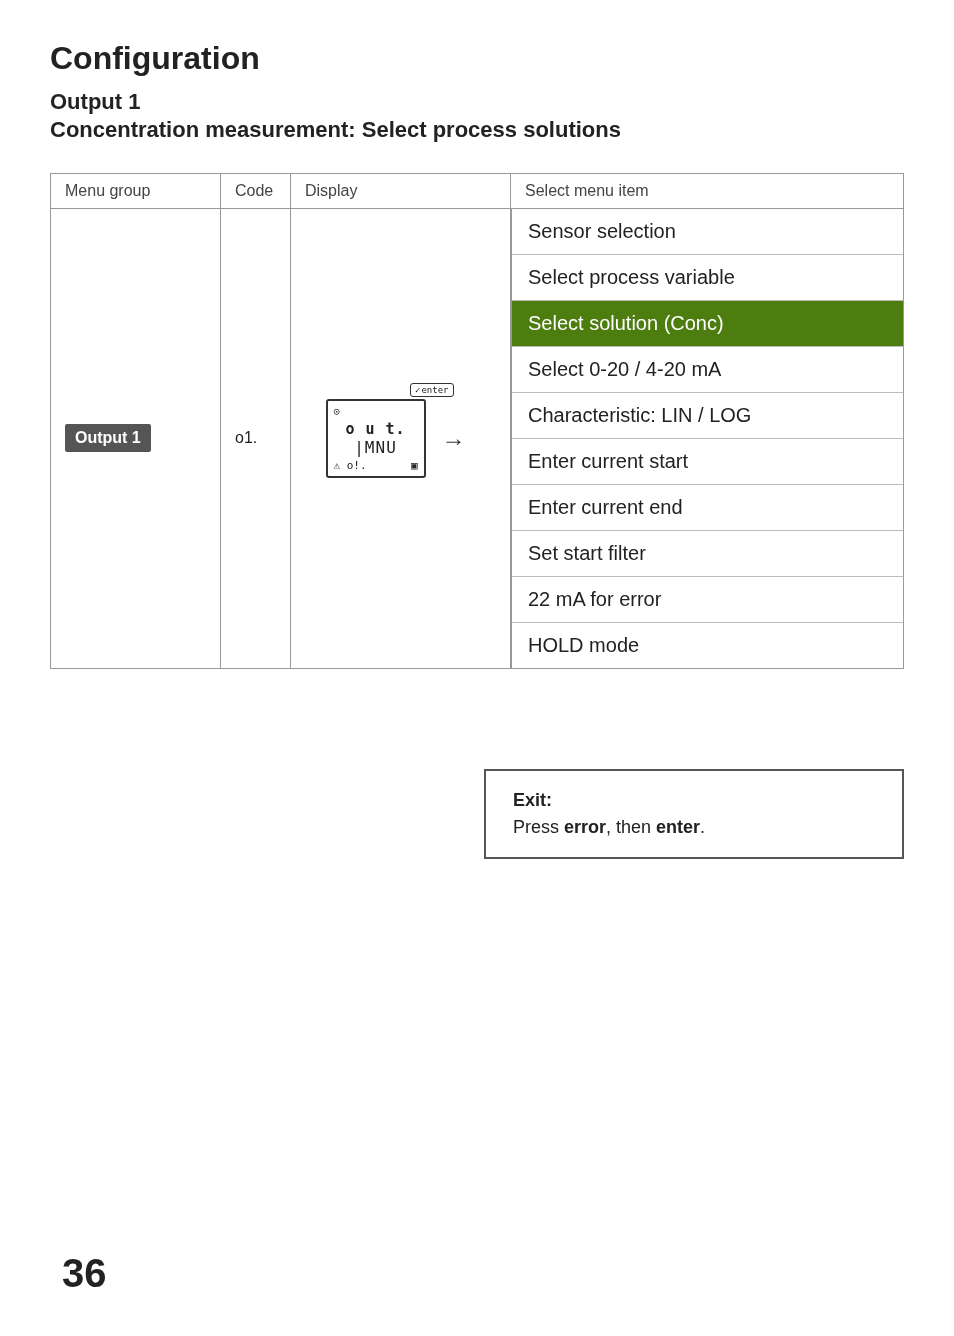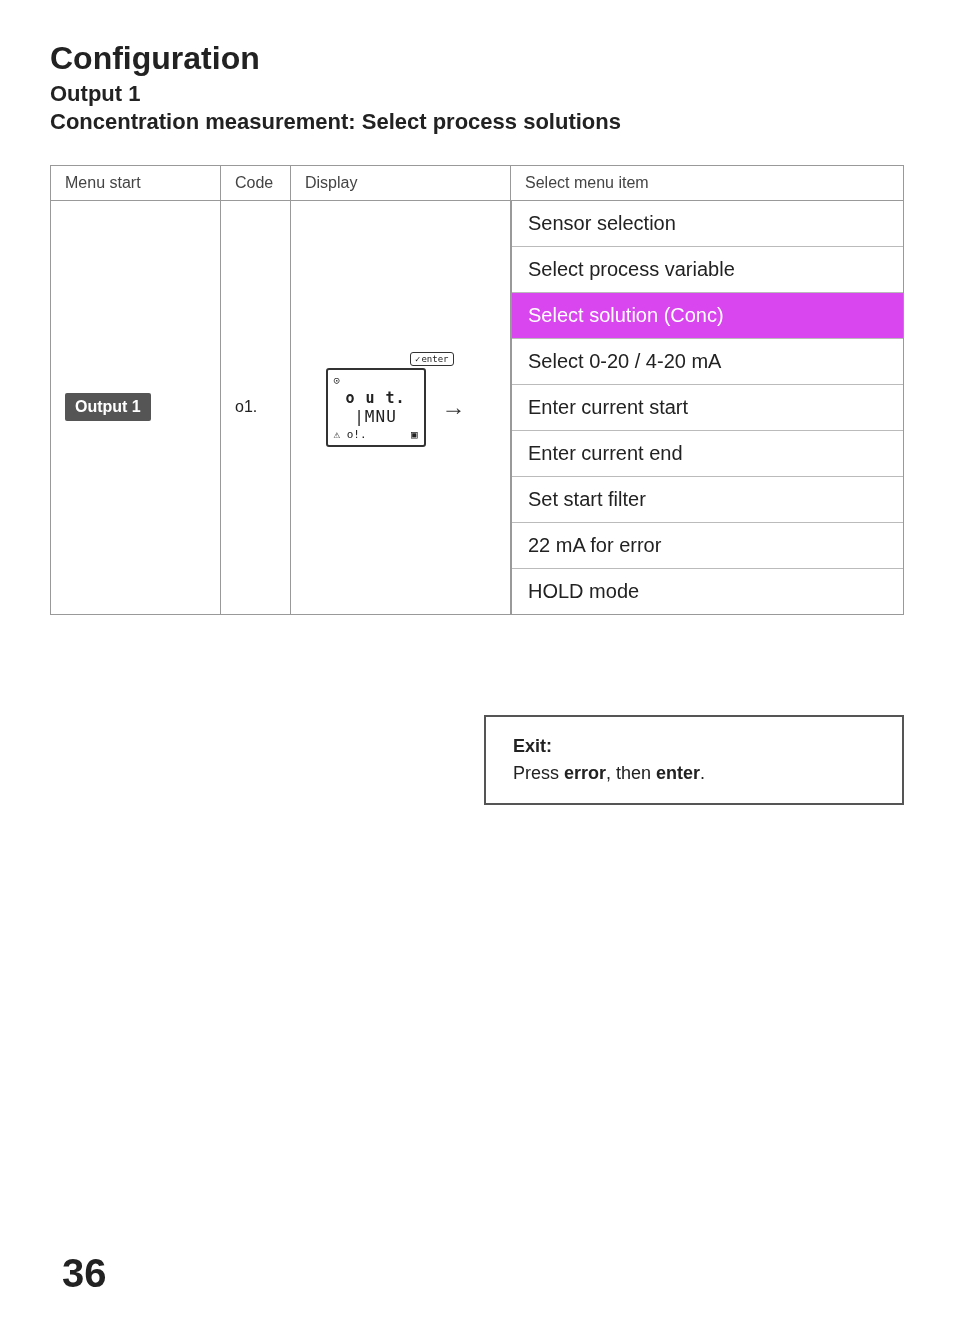--- a/index.html
+++ b/index.html
@@ -9,21 +9,21 @@
       width: 954px;
       min-height: 1336px;
       padding: 40px 50px;
       color: #222;
     }
 
     .page-title {
       font-size: 32px;
       font-weight: 900;
       line-height: 1.15;
-      margin-bottom: 4px;
+      margin-bottom: 12px;
     }
     .page-subtitle {
       font-size: 22px;
       font-weight: 700;
       margin-bottom: 2px;
     }
     .page-subtitle2 {
       font-size: 22px;
       font-weight: 900;
       margin-bottom: 30px;
@@ -149,21 +149,21 @@
       padding: 0;
     }
     .menu-item {
       padding: 11px 16px;
       font-size: 20px;
       border-bottom: 1px solid #bbb;
       color: #222;
     }
     .menu-item:last-child { border-bottom: none; }
     .menu-item.highlighted {
-      background: #d946ef;
+      background: #4d7c0f;
       color: #fff;
     }
 
     
     .exit-box {
       margin-top: 60px;
       margin-left: auto;
       width: 420px;
       border: 2px solid #555;
       padding: 16px 27px;
@@ -189,21 +189,21 @@
 </head>
 <body>
 
 <h1 class="page-title">Configuration</h1>
 <div class="page-subtitle">Output 1</div>
 <div class="page-subtitle2">Concentration measurement: Select process solutions</div>
 
 <div class="main-table">
 
   <div class="header-row">
-    <div class="header-cell col-menu">Menu start</div>
+    <div class="header-cell col-menu">Menu group</div>
     <div class="header-cell col-code">Code</div>
     <div class="header-cell col-display">Display</div>
     <div class="header-cell col-select">Select menu item</div>
   </div>
 
   <div class="data-row">
 
     <div class="data-cell col-menu">
       <span class="output-badge">Output 1</span>
     </div>
@@ -233,20 +233,21 @@
           <span class="arrow-right">→</span>
         </div>
       </div>
     </div>
 
     <div class="right-col menu-items-col">
       <div class="menu-item">Sensor selection</div>
       <div class="menu-item">Select process variable</div>
       <div class="menu-item highlighted">Select solution (Conc)</div>
       <div class="menu-item">Select 0-20 / 4-20 mA</div>
+      <div class="menu-item">Characteristic: LIN / LOG</div>
       <div class="menu-item">Enter current start</div>
       <div class="menu-item">Enter current end</div>
       <div class="menu-item">Set start filter</div>
       <div class="menu-item">22 mA for error</div>
       <div class="menu-item">HOLD mode</div>
     </div>
   </div>
 </div>
 
 <div style="display:flex; justify-content: flex-end; margin-top: 40px;">

